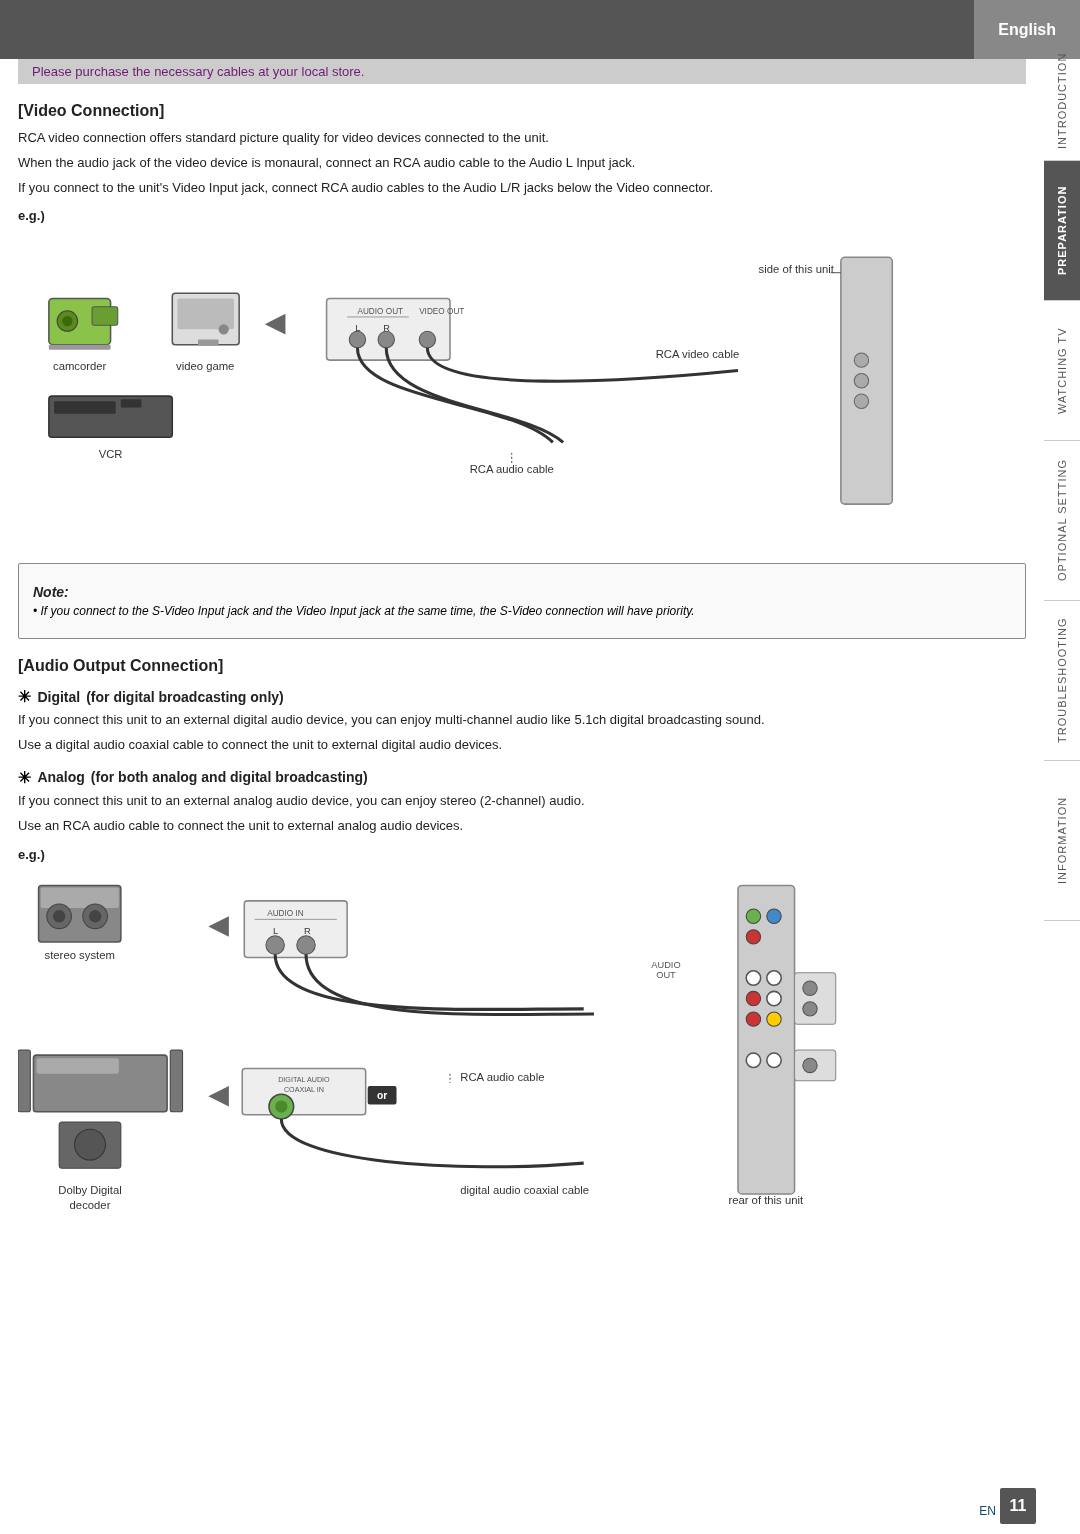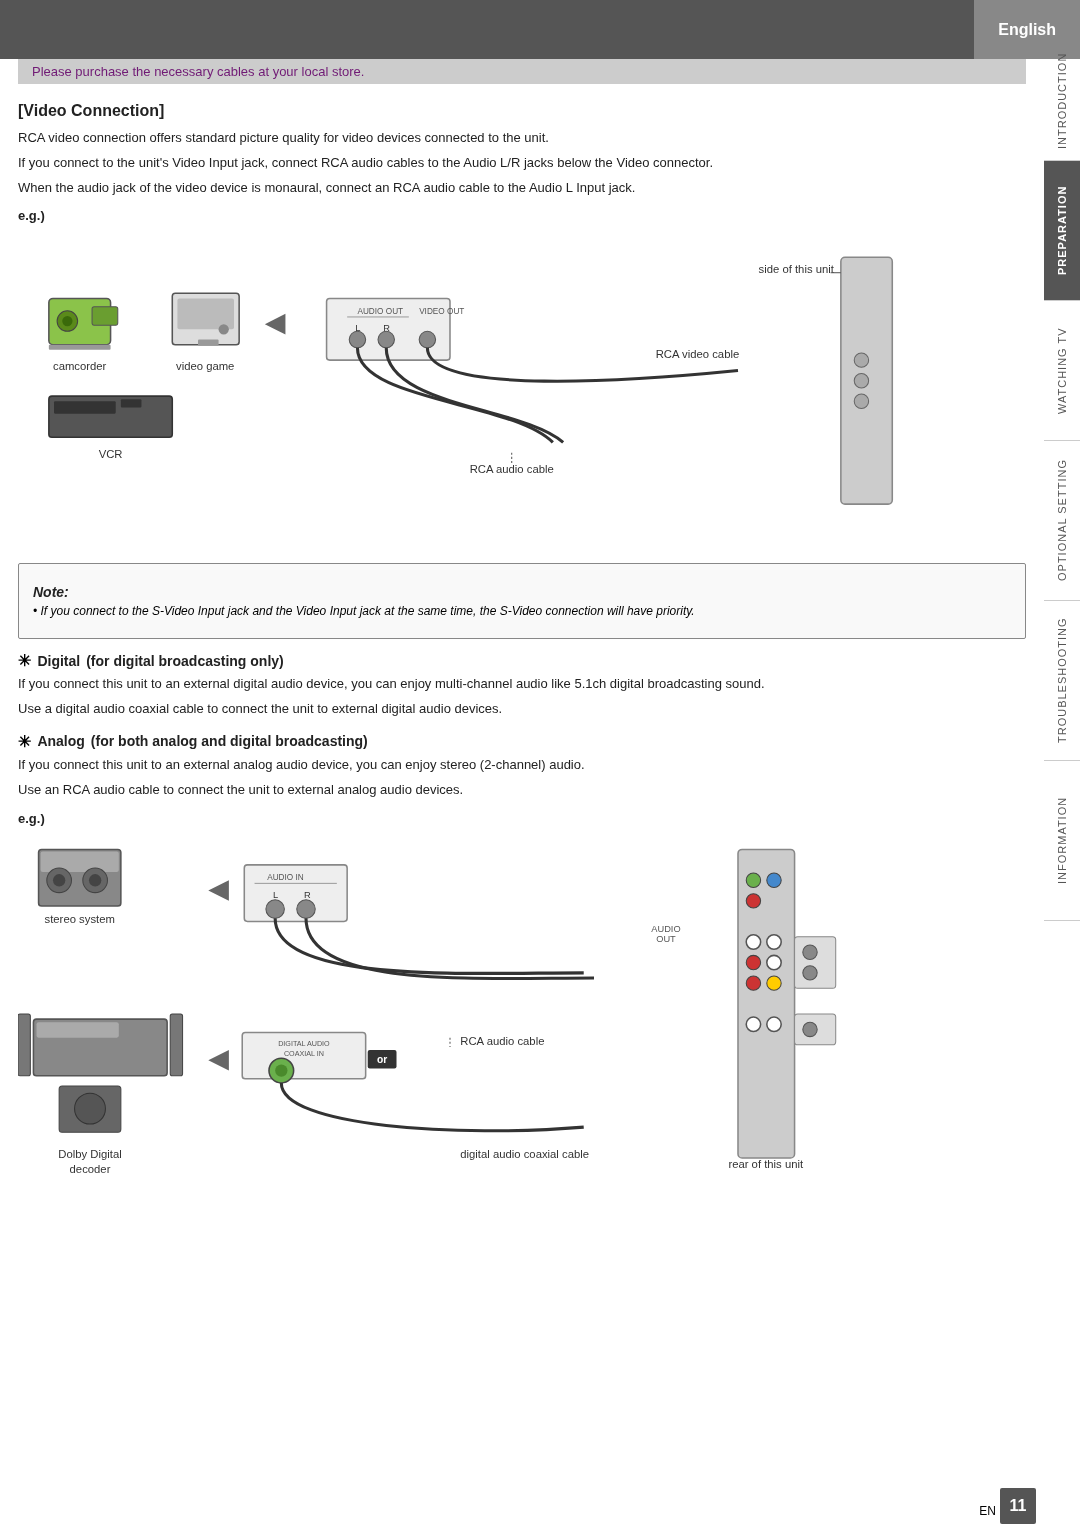--- a/index.html
+++ b/index.html
@@ -165,21 +165,21 @@
       display: flex;
       align-items: center;
       justify-content: center;
       border-radius: 2px;
     }
     .en-label {
       position: absolute;
       bottom: 16px;
       right: 84px;
       font-size: 12px;
-      color: #000000;
+      color: #0c4a6e;
     }
 
     
     .diagram-svg {
       width: 100%;
       height: 100%;
     }
   </style>
 </head>
 <body>
@@ -210,22 +210,22 @@
 </div>
 
 <div class="main-content">
 
   <div class="subtitle-bar">
     <span>Please purchase the necessary cables at your local store.</span>
   </div>
 
   <div class="bracket-heading">[Video Connection]</div>
   <p class="body-text">RCA video connection offers standard picture quality for video devices connected to the unit.</p>
+  <p class="body-text">When the audio jack of the video device is monaural, connect an RCA audio cable to the Audio L Input jack.</p>
   <p class="body-text">If you connect to the unit's Video Input jack, connect RCA audio cables to the Audio L/R jacks below the Video connector.</p>
-  <p class="body-text">When the audio jack of the video device is monaural, connect an RCA audio cable to the Audio L Input jack.</p>
 
   <div class="eg-label">e.g.)</div>
 
   <div class="diagram-area">
     <svg class="diagram-svg" viewBox="0 0 980 300" xmlns="http://www.w3.org/2000/svg">
 
       <rect x="30" y="60" width="60" height="45" rx="4" fill="#8bc34a" stroke="#555" stroke-width="1.5"></rect>
       <rect x="72" y="68" width="25" height="18" rx="2" fill="#6a9e30" stroke="#555" stroke-width="1"></rect>
       <circle cx="48" cy="82" r="10" fill="#5a8a1a" stroke="#444" stroke-width="1"></circle>
       <circle cx="48" cy="82" r="5" fill="#3a6a0a"></circle>
@@ -280,20 +280,21 @@
       <text x="720" y="35" font-size="11" fill="#333">side of this unit</text>
       <line x1="790" y1="35" x2="800" y2="35" stroke="#555" stroke-width="1"></line>
     </svg>
   </div>
 
   <div class="note-box">
     <div class="note-title">Note:</div>
     <div class="note-text">• If you connect to the S-Video Input jack and the Video Input jack at the same time, the S-Video connection will have priority.</div>
   </div>
 
+  <div class="bracket-heading">[Audio Output Connection]</div>
 
   <div class="asterisk-heading">
     <span class="asterisk-mark">✳</span>
     <strong>Digital</strong>
     <span>(for digital broadcasting only)</span>
   </div>
   <p class="body-text">If you connect this unit to an external digital audio device, you can enjoy multi-channel audio like 5.1ch digital broadcasting sound.</p>
   <p class="body-text">Use a digital audio coaxial cable to connect the unit to external digital audio devices.</p>
 
   <div class="asterisk-heading">

